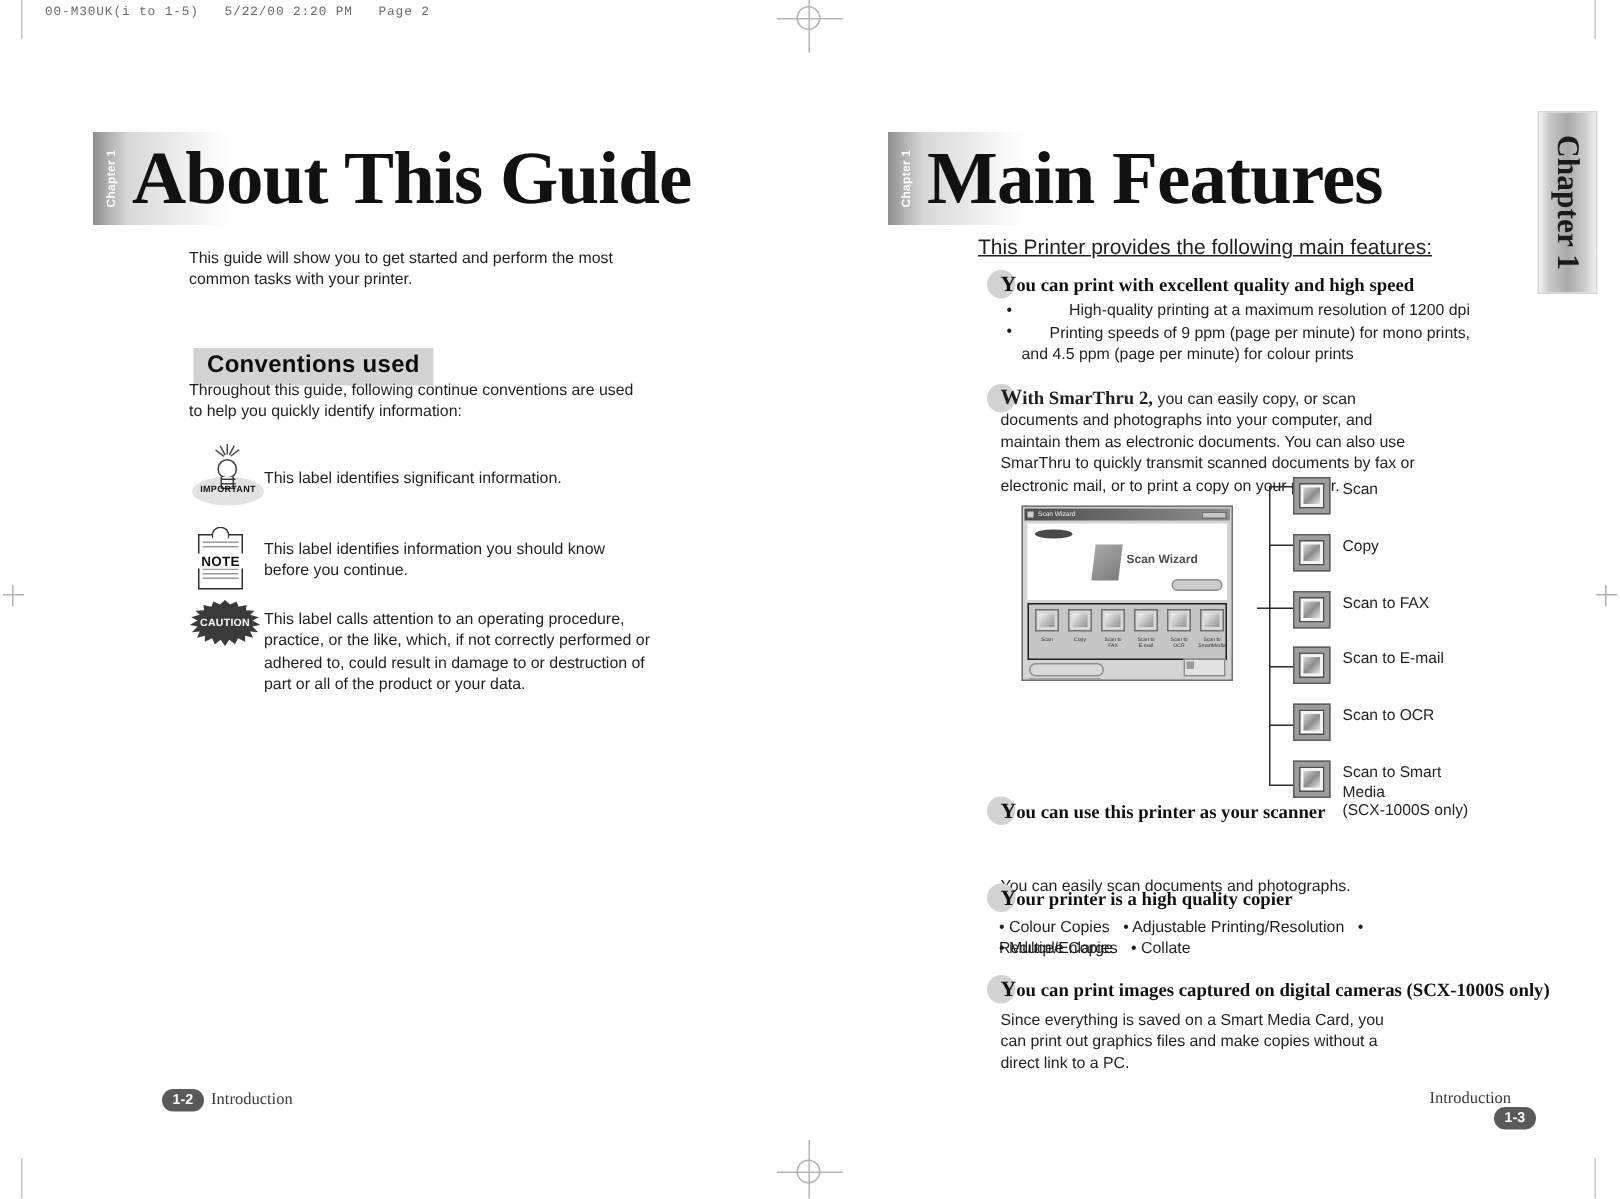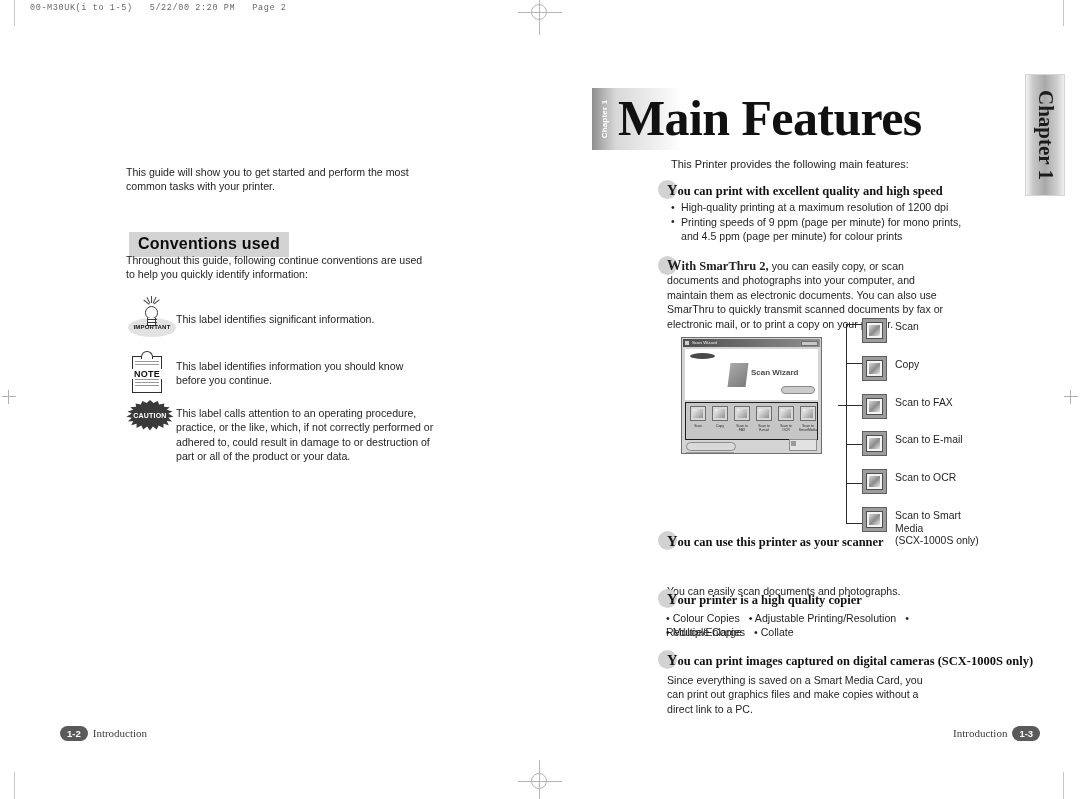--- a/index.html
+++ b/index.html
@@ -95,21 +95,21 @@
       font-size:7px;font-weight:bold;color:#ffffff;letter-spacing:.2px;}
 
   
   .feat{position:absolute;}
   .featdot{position:absolute;left:0;top:0;width:19px;height:19px;border-radius:50%;background:#d2d2d2;}
   .feathead{position:absolute;left:9px;top:2px;white-space:nowrap;
       font-family:"Liberation Serif", serif;font-weight:bold;font-size:12.5px;color:#111;}
   .feathead b.drop{font-size:14.5px;}
 
   .ul{position:absolute;font-size:10.6px;line-height:14.6px;color:#1f1f1f;}
-  .ul .li{position:relative;padding-left:11px;}
+  .ul .li{position:relative;padding-left:11px;text-align:right;}
   .ul .li:before{content:"\2022";position:absolute;left:1px;top:-0.5px;color:#1f1f1f;}
   .ul .cont{padding-left:11px;}
 
   .para{position:absolute;font-size:10.6px;line-height:14.4px;color:#1f1f1f;}
 
   
   .swdlg{position:absolute;left:681px;top:337px;width:141px;height:117px;
       background:#d4d4d4;border:1px solid #6e6e6e;box-sizing:border-box;}
   .swdlg .tbar{position:absolute;left:1px;top:1px;right:1px;height:8px;
       background:linear-gradient(to right,#4d4d4d,#8f8f8f);}
@@ -151,21 +151,21 @@
       background:#f4f4f4;border:1px solid #4e4e4e;box-sizing:border-box;}
   .calloutrow .cicon i:after{content:"";position:absolute;left:2px;top:2px;right:2px;bottom:2px;
       background:linear-gradient(135deg,#d7d7d7 0%,#8b8b8b 52%,#e8e8e8 100%);}
   .calloutrow .clabel{position:absolute;left:33px;top:3px;font-size:10.4px;
       line-height:12.6px;color:#1f1f1f;white-space:pre;}
 
   
   .footer{position:absolute;font-family:"Liberation Serif", serif;font-size:11px;color:#3a3a3a;}
   .pagebadge{display:inline-block;background:#5a5a5a;color:#fff;border-radius:9px;
       padding:1.5px 7px 2px 7px;font-family:"Liberation Sans", sans-serif;
-      font-size:9.5px;font-weight:bold;vertical-align:middle;}
+      font-size:9.5px;font-weight:bold;vertical-align:middle;margin-left:48px;}
   .footer .ftxt{vertical-align:middle;padding:0 5px;}
 </style>
 </head>
 <body>
 
 <div class="page">
 
   <div class="trimline" style="left:14px;top:0;width:1px;height:26px;"></div>
   <div class="trimline" style="left:1063px;top:0;width:1px;height:26px;"></div>
   <div class="trimline" style="left:14px;top:772px;width:1px;height:27px;"></div>
@@ -179,20 +179,27 @@
   <div class="regmark" style="left:518px;top:760px;">
     <div class="h"></div>
       <div class="v"></div>
       <div class="ring"></div>
   </div>
   <div class="crosslet" style="left:2px;top:390px;"></div>
   <div class="crosslet" style="left:1064px;top:390px;"></div>
 
   <div class="filehdr">00-M30UK(i to 1-5)   5/22/00 2:20 PM   Page 2</div>
 
+  <div class="titleblock" style="left:62px;top:88px;width:400px;">
+    <div class="chaptab">
+      <span>Chapter 1</span>
+    </div>
+    <div class="titlefade"></div>
+    <div class="titletext">About This Guide</div>
+  </div>
 
   <div class="body" style="left:126px;top:165px;width:305px;font-size:10.6px;">This guide will show you to get started and perform the most common tasks with your printer.</div>
 
   <div class="boxhead" style="left:129px;top:232px;">Conventions used</div>
 
   <div class="body" style="left:126px;top:253px;width:305px;font-size:10.6px;">Throughout this guide, following continue conventions are used to help you quickly identify information:</div>
 
   <div class="convrow" style="left:126px;top:296px;width:310px;">
     <div class="ic-important" style="left:0;top:0;">
       <div class="ellipse"></div>
@@ -243,21 +250,21 @@
       <span>Chapter 1</span>
     </div>
     <div class="titlefade"></div>
     <div class="titletext">Main Features</div>
   </div>
 
   <div class="sidetab">
     <span>Chapter 1</span>
   </div>
 
-  <div class="body" style="left:671px;top:157px;width:330px;font-size:11px;">This Printer provides the following main features:</div>
+  <div class="body" style="left:652px;top:157px;width:330px;font-size:14px;text-decoration:underline;">This Printer provides the following main features:</div>
 
   <div class="feat" style="left:658px;top:180px;">
     <div class="featdot"></div>
     <div class="feathead"><b class="drop">Y</b><span>ou can print with excellent quality and high speed</span></div>
   </div>
   <div class="ul" style="left:670px;top:200px;width:310px;">
     <div class="li">High-quality printing at a maximum resolution of 1200 dpi</div>
     <div class="li">Printing speeds of 9 ppm (page per minute) for mono prints,</div>
     <div class="cont">and 4.5 ppm (page per minute) for colour prints</div>
   </div>

